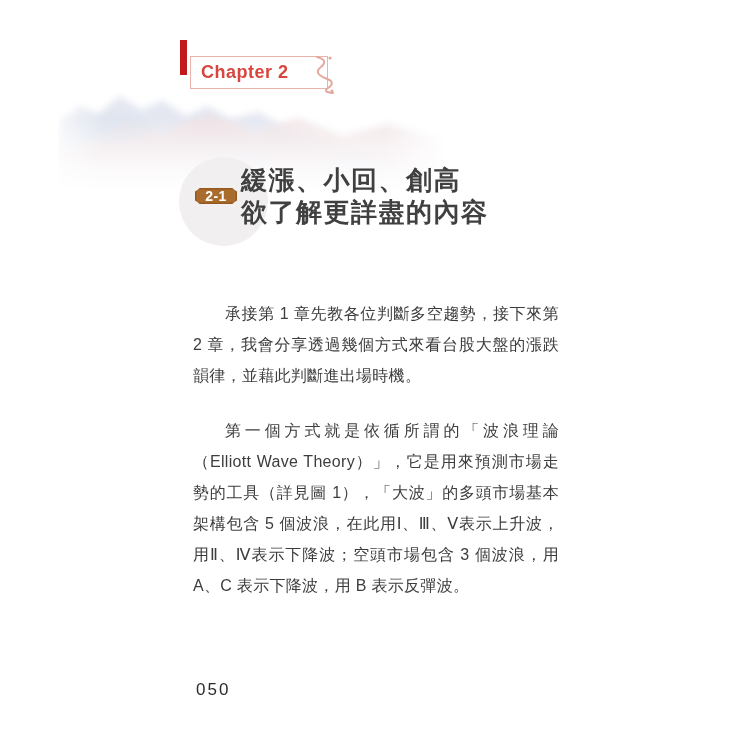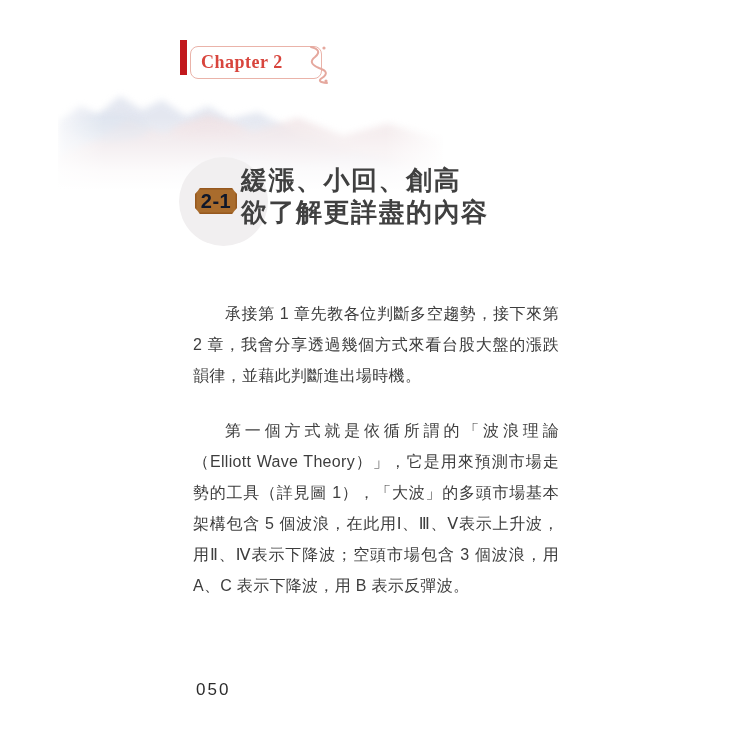--- a/index.html
+++ b/index.html
@@ -39,29 +39,28 @@
     align-items: stretch;
   }
   .chapter-bar {
     width: 7px; height: 35px;
     background: #c1181d;
     margin-right: 3px;
   }
   .chapter-box {
     position: relative;
     height: 33px;
-    margin-top: 6px;
+    margin-top: 16px;
     border: 1px solid #eab3a9;
-    border-radius: 8px;
+    border-radius: 0;
     background: rgba(255,255,255,0.65);
     display: flex;
     align-items: center;
     padding: 0 26px 0 10px;
     white-space: nowrap;
-    font-family: Liberation Serif, serif;
   }
   .chapter-label {
     color: #d8453d;
     font-size: 18px;
     font-weight: bold;
     letter-spacing: 0.5px;
     margin-right: 12px;
   }
   .chapter-subtitle {
     color: #573833;
@@ -79,26 +78,26 @@
   .title-circle {
     position: absolute;
     left: 179px; top: 157px;
     width: 89px; height: 89px;
     border-radius: 50%;
     background: #f1eff0;
   }
   .section-badge {
     position: absolute;
     left: 195px; top: 188px;
-    width: 42px; height: 26px;
+    width: 42px; height: 16px;
     background: #a96c2d;
     box-shadow: inset 0 0 0 1.5px #96581f;
     clip-path: polygon(12% 0, 88% 0, 100% 24%, 100% 76%, 88% 100%, 12% 100%, 0 76%, 0 24%);
-    color: #0f172a;
-    font-size: 20px;
+    color: #ffffff;
+    font-size: 14px;
     font-weight: bold;
     display: flex;
     align-items: center;
     justify-content: center;
     letter-spacing: 0.5px;
   }
   .section-title {
     position: absolute;
     left: 241px; top: 164px;
     color: #404040;

